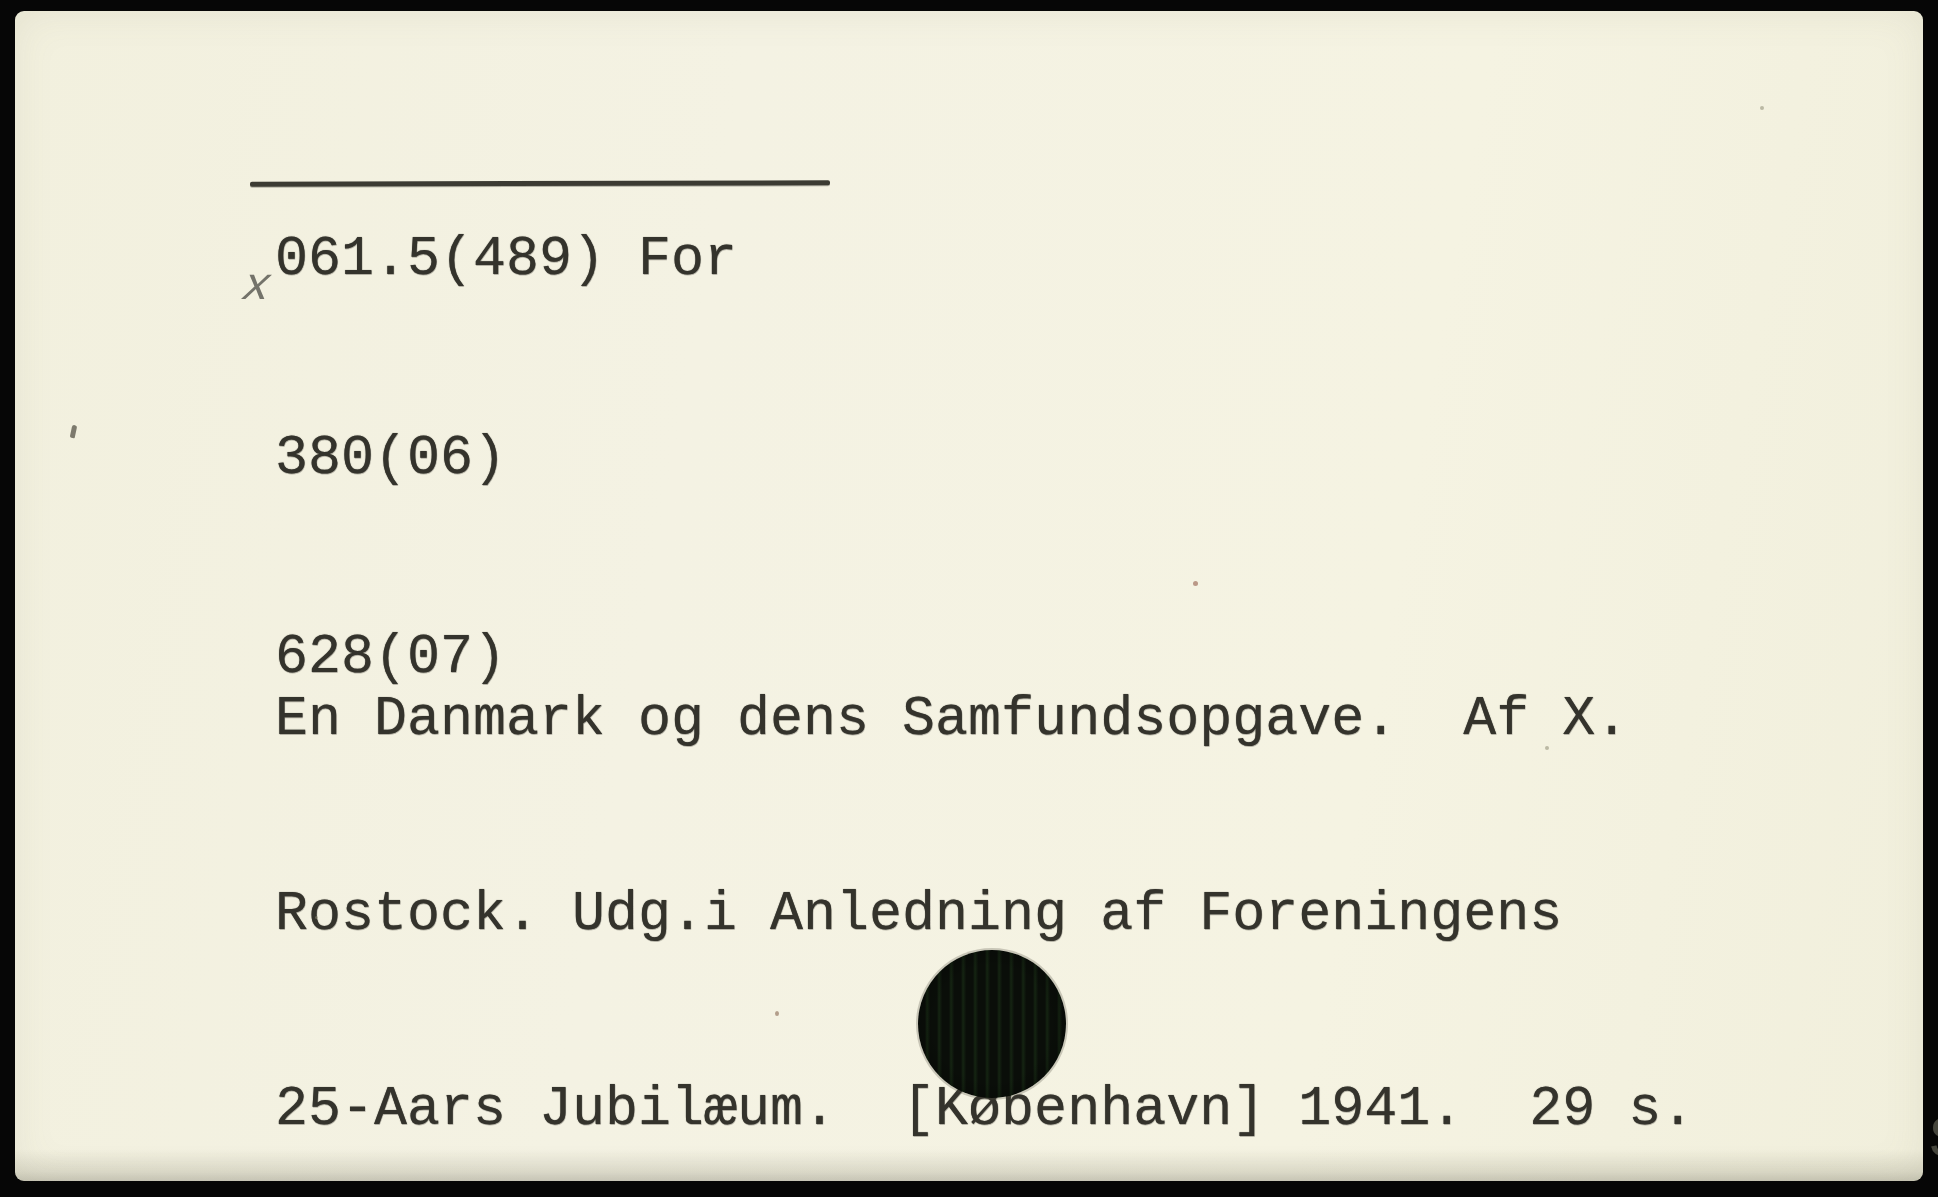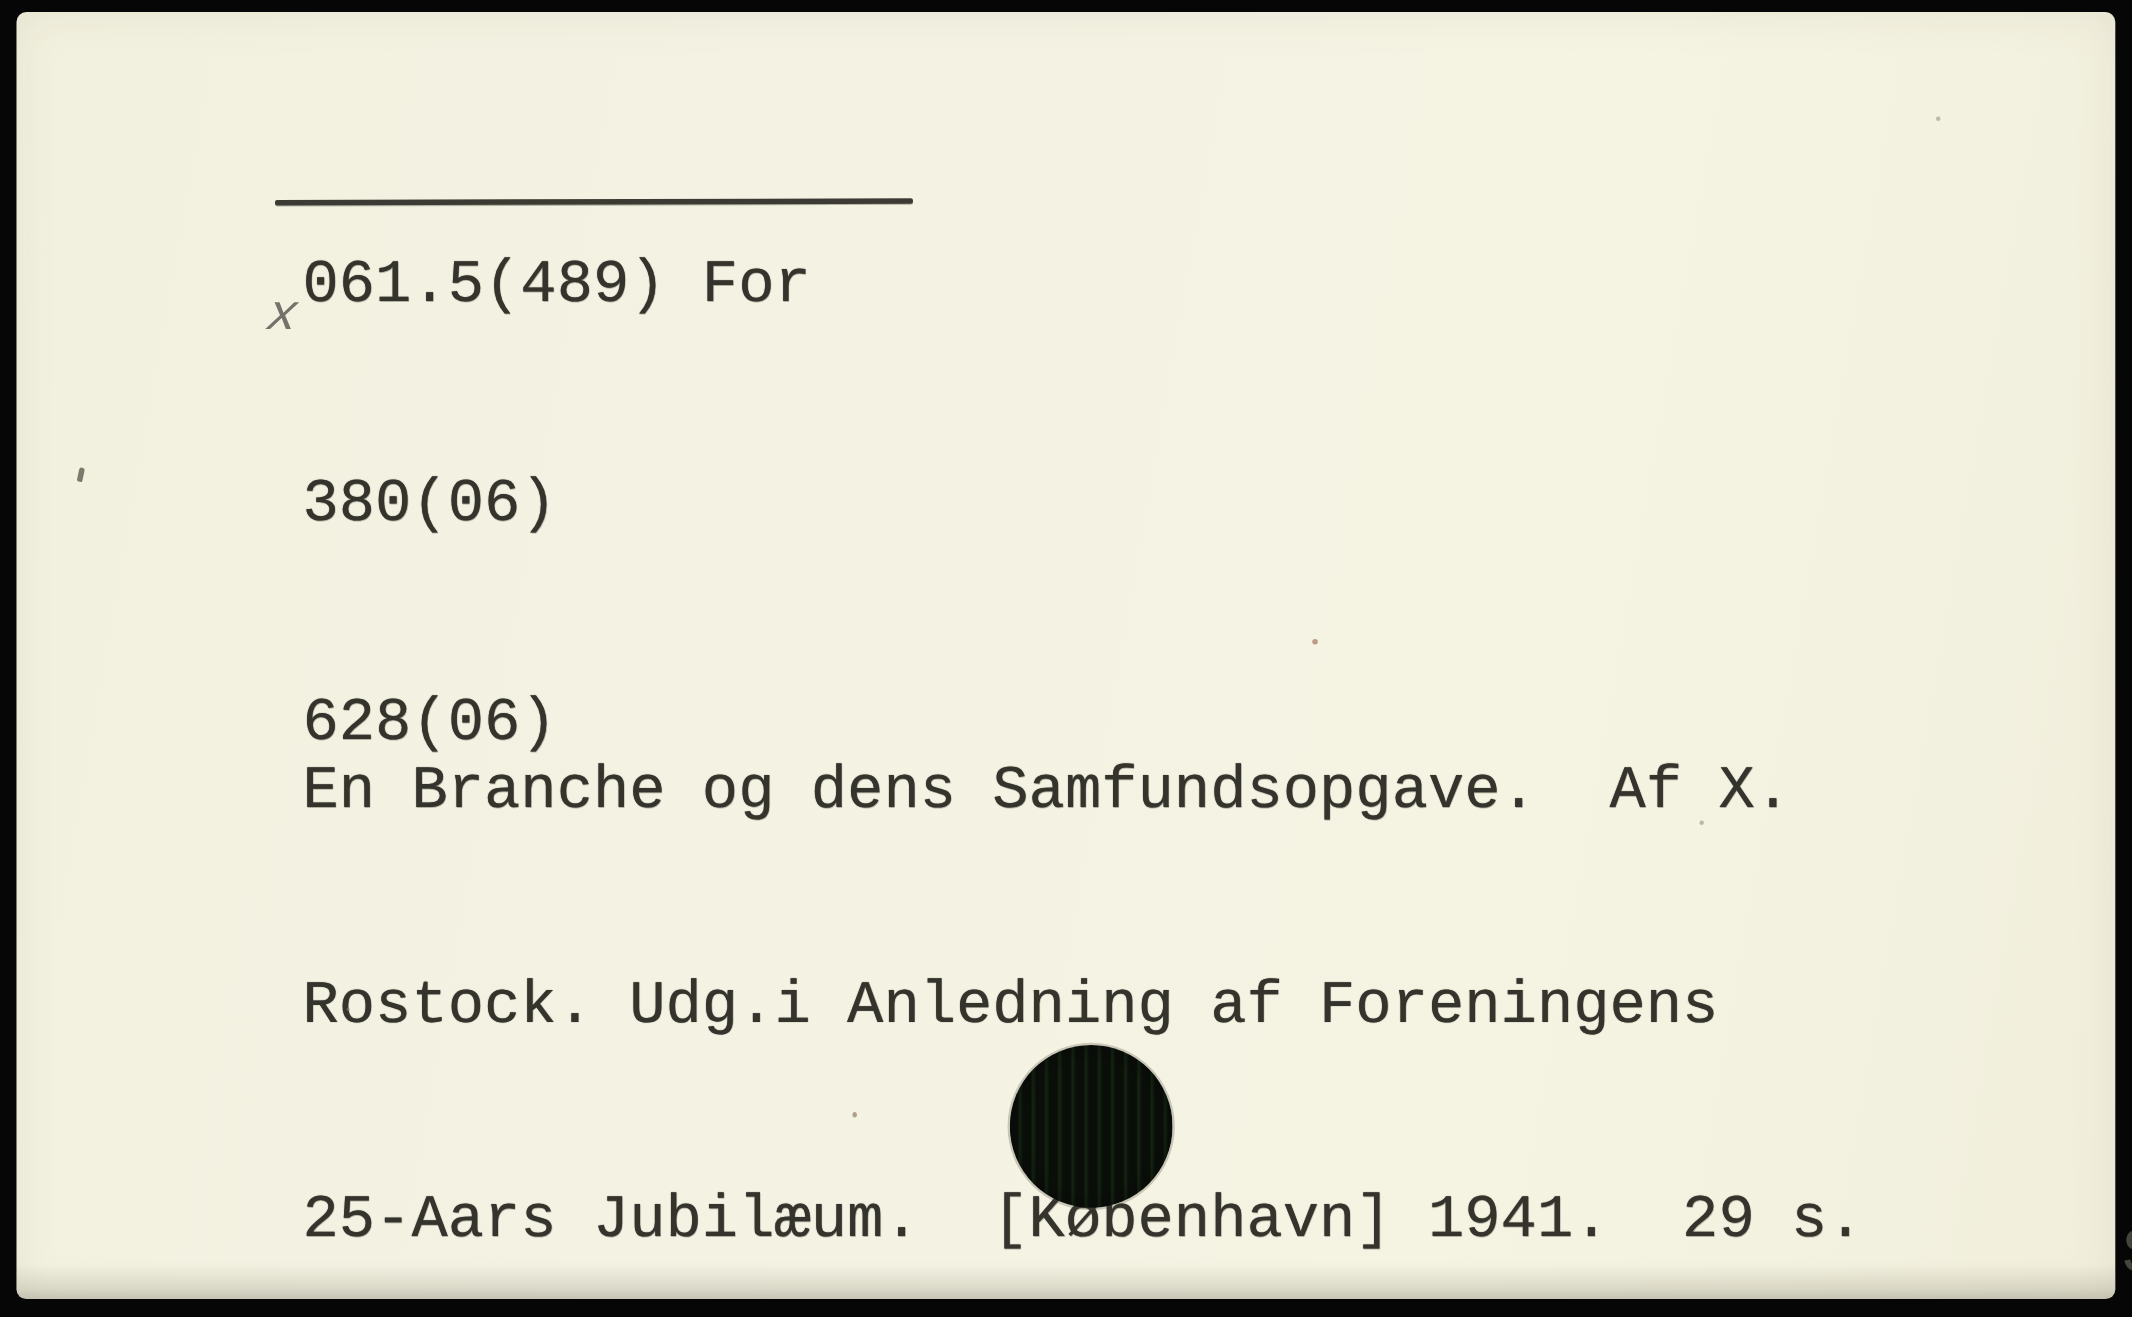--- a/index.html
+++ b/index.html
@@ -97,28 +97,28 @@
   .speck.s5{left:300px;top:905px;width:3px;height:3px;}
 </style>
 </head>
 <body>
 
 <div class="card">
 
   <div class="tw classification">
     <span class="cls-line">061.5(489) For</span>
     <span class="cls-line">380(06)</span>
-    <span class="cls-line">628(06)</span>
+    <span class="cls-line">628(07)</span>
   </div>
   <div class="underline"></div>
   <div class="pencil-x">x</div>
 
 
   <div class="tw body-par">
-    <div>En Branche og dens Samfundsopgave.  Af X.</div>
+    <div>En Danmark og dens Samfundsopgave.  Af X.</div>
     <div>Rostock. Udg.i Anledning af Foreningens</div>
     <div>25-Aars Jubilæum.  [København] 1941.  29 s.</div>
   </div>
 
   <div class="tw corner-mark">SK</div>
 
   <div class="hole"></div>
 
   <div class="stray-comma"></div>
   <div class="speck s1"></div>

